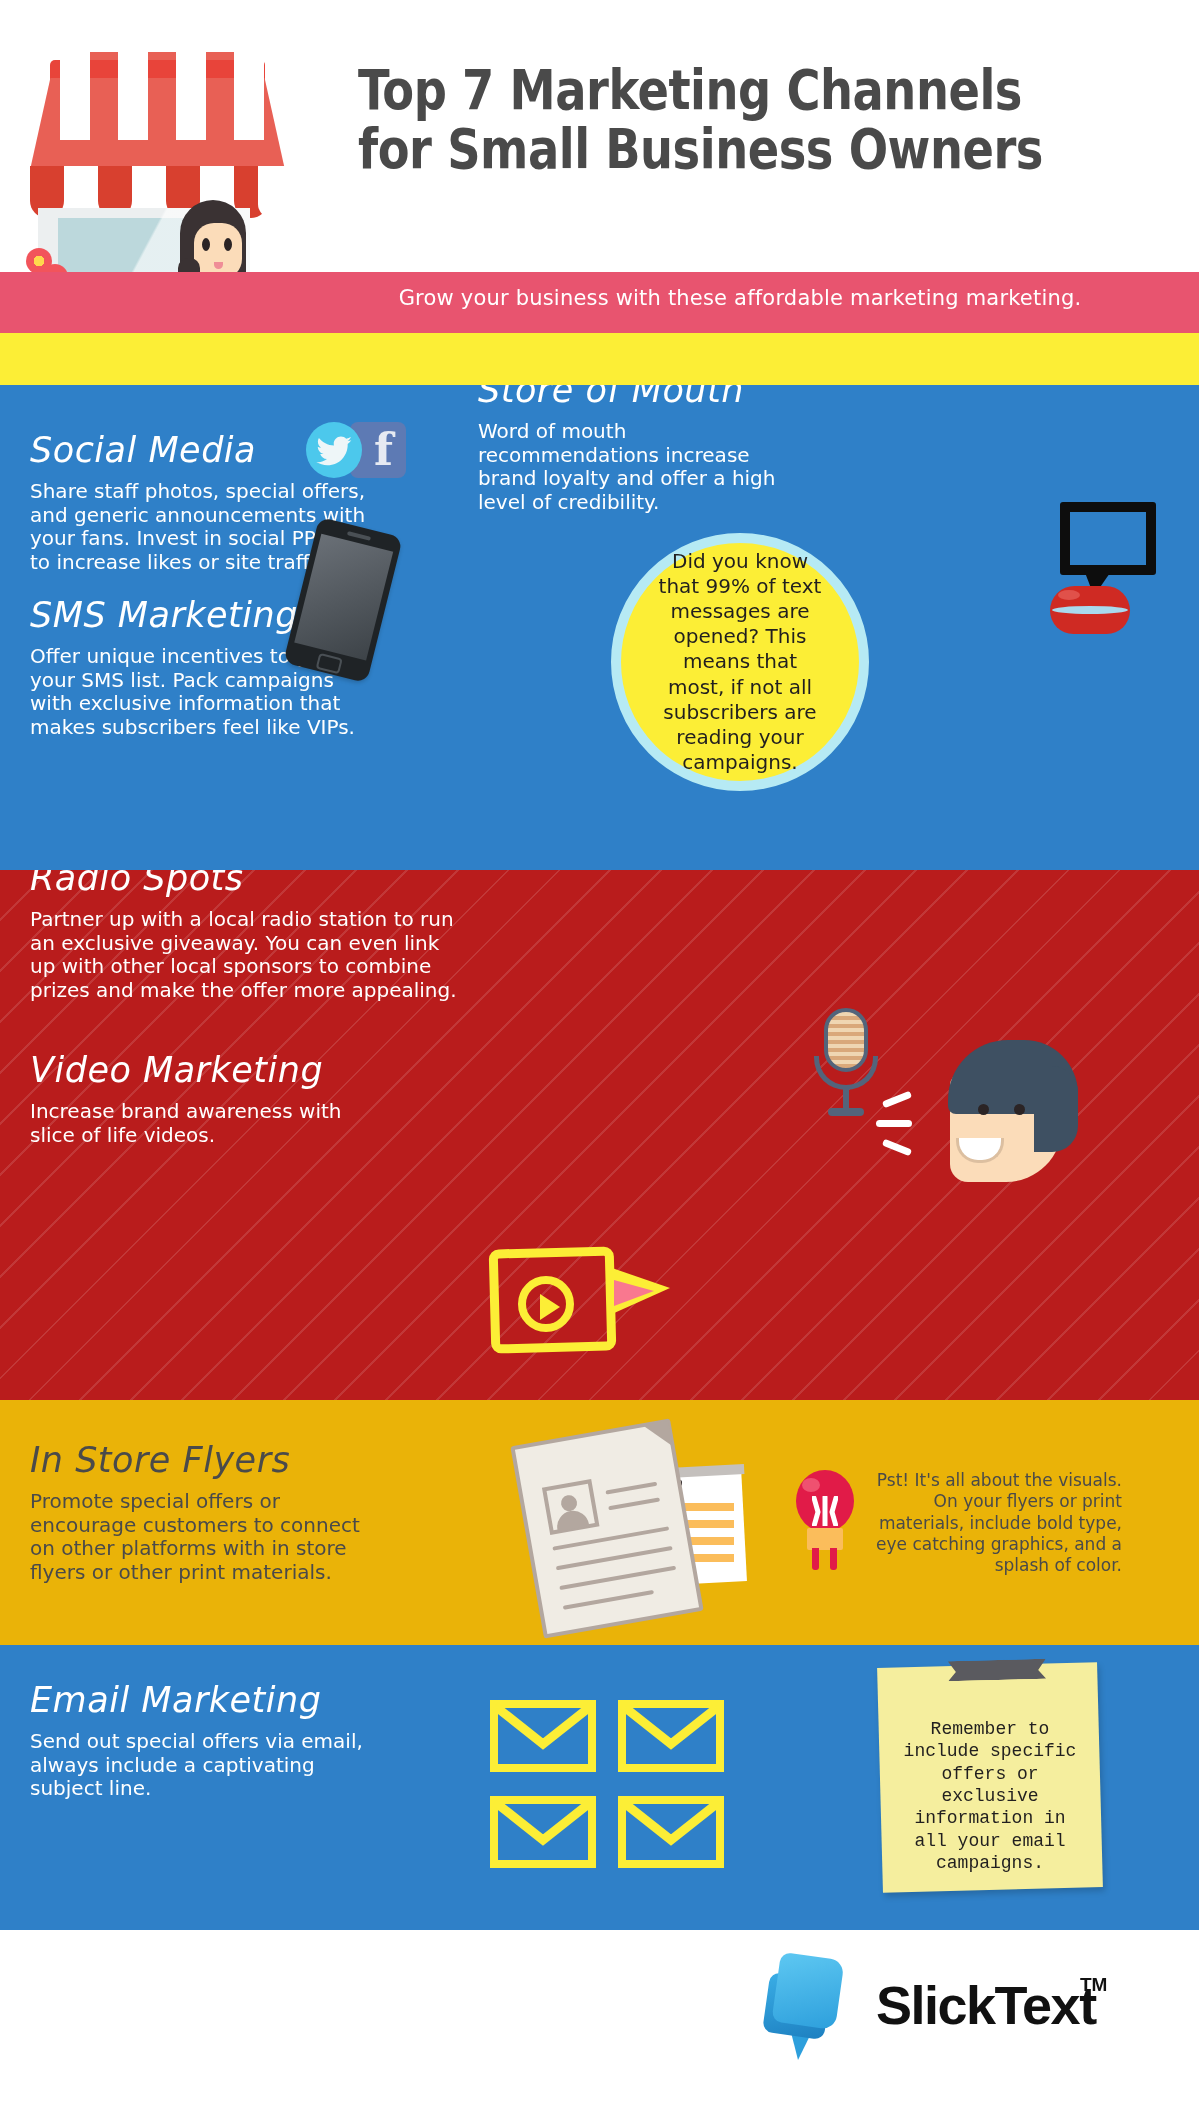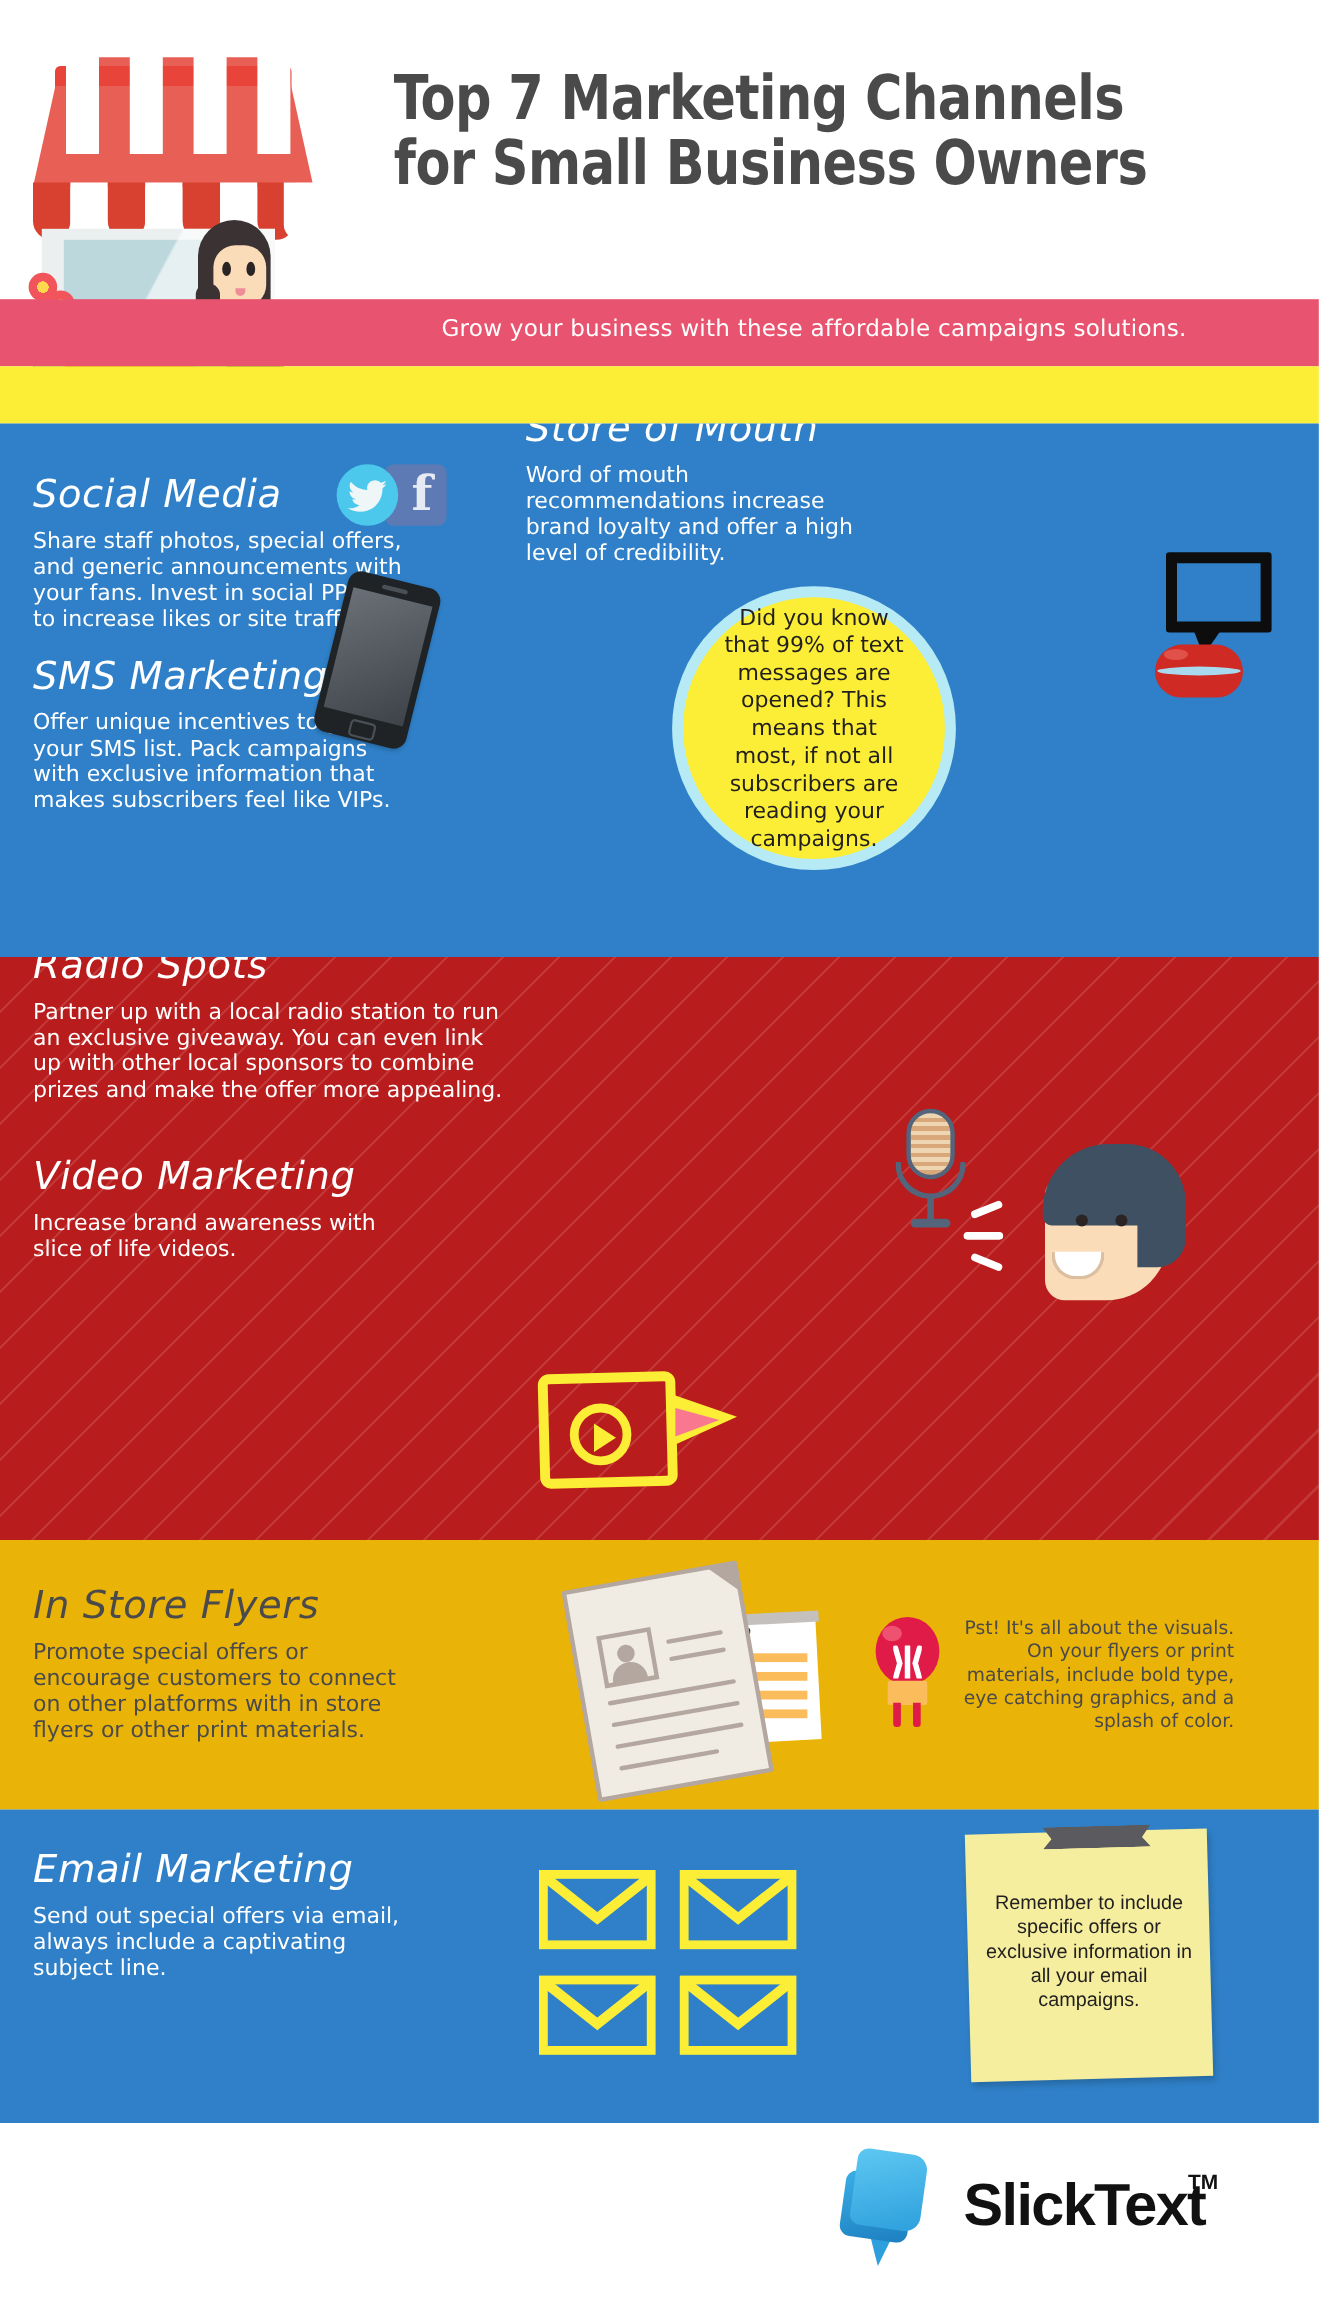--- a/index.html
+++ b/index.html
@@ -187,21 +187,21 @@
 
   
   .envs{position:absolute;left:490px;top:1700px;width:270px;height:190px;}
   .env{position:absolute;width:106px;height:72px;border:8px solid #fcee36;box-sizing:border-box;}
 
   
   .note{position:absolute;left:880px;top:1665px;width:220px;height:225px;background:#f5ee9e;transform:rotate(-1.5deg);box-shadow:2px 4px 6px rgba(0,0,0,.18);}
   .note-tape{position:absolute;left:948px;top:1660px;width:98px;height:20px;background:#5a5a5f;
      clip-path:polygon(0 0,100% 0,92% 55%,100% 100%,0 100%,8% 55%);transform:rotate(-1.5deg);}
   .note-text{position:absolute;left:894px;top:1718px;width:192px;text-align:center;color:#211f1f;
-     font-size:18px;line-height:1.24;font-family:Liberation Sans, sans-serif;}
+     font-size:18px;line-height:1.24;font-family:Liberation Mono, monospace;}
 
   
   .footer{position:absolute;left:0;top:1930px;width:1199px;height:172px;background:#ffffff;}
   .footer-text{position:absolute;left:40px;top:1978px;width:600px;text-align:center;
      color:#1d1d1d;font-size:25px;line-height:1.3;
      font-family:"DejaVu Sans Condensed","Liberation Sans Narrow","Liberation Sans",sans-serif;}
   .logo{position:absolute;left:760px;top:1952px;width:360px;height:108px;}
   .logo-mark{position:absolute;left:0;top:4px;width:110px;height:104px;}
   .logo-b1{position:absolute;left:16px;top:0;width:64px;height:70px;background:linear-gradient(160deg,#5ec8f2,#2d9fdc);border-radius:10px 14px 14px 10px;transform:rotate(8deg);}
   .logo-b2{position:absolute;left:6px;top:20px;width:62px;height:60px;background:linear-gradient(160deg,#3aaee6,#1d7fc0);border-radius:10px;transform:rotate(8deg);}
@@ -262,21 +262,21 @@
       <div class="lady-bag-h"></div>
       <div class="lady-bag"></div>
     </div>
     <div class="title">
       <span>Top 7 Marketing Channels</span>
       <span class="l2">for Small Business Owners</span>
     </div>
   </div>
 
   <div class="subtitle-bar"></div>
-  <div class="subtitle">Grow your business with these affordable campaigns solutions.</div>
+  <div class="subtitle">Grow your business with these affordable marketing marketing.</div>
   <div class="yellow-bar"></div>
 
   <div class="sec sec-blue sec1">
 
     <div class="blk b-social">
       <h2 class="head w">Social Media</h2>
       <div class="social-icons">
         <div class="fb"></div>
         <div class="fb-f">f</div>
         <div class="tw"></div>

